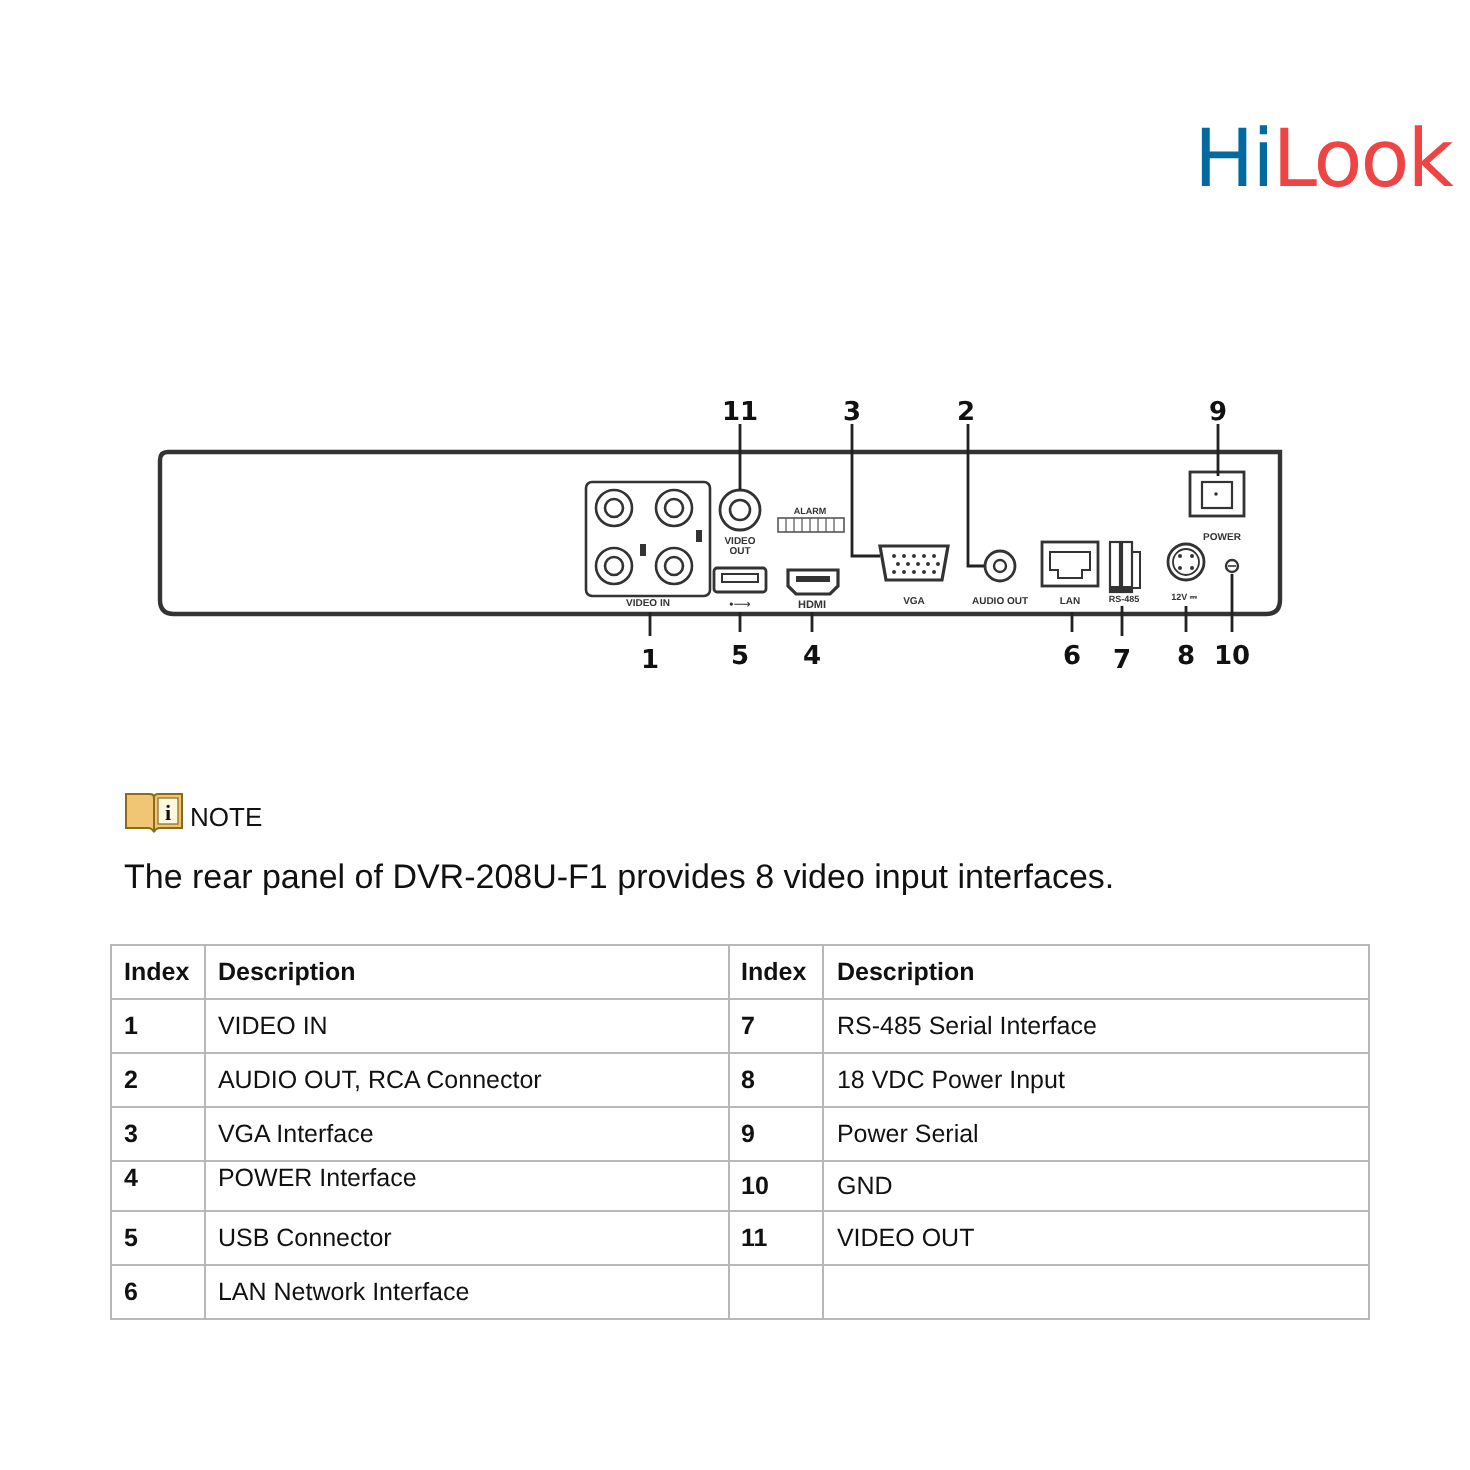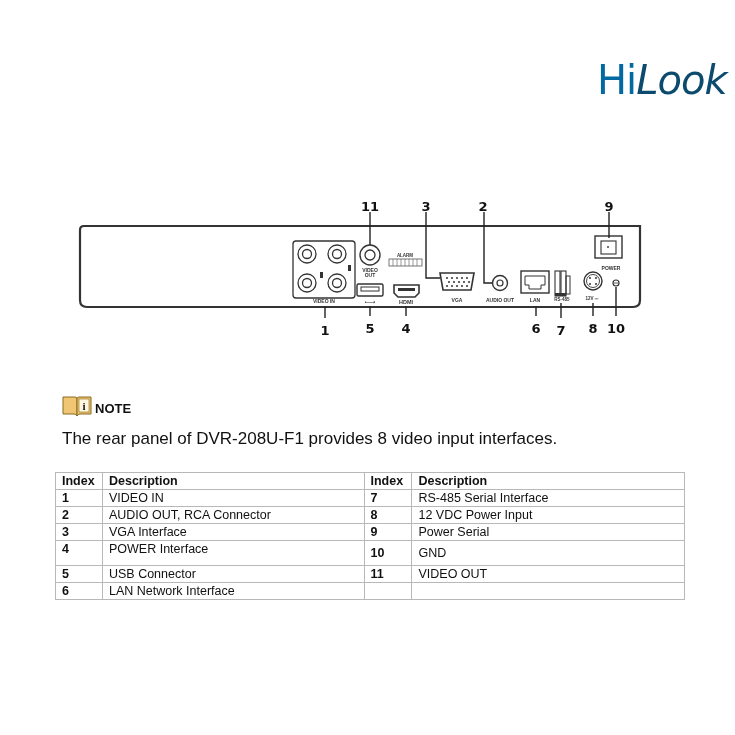--- a/index.html
+++ b/index.html
@@ -1,34 +1,34 @@
 <!DOCTYPE html>
 <html><head>
 <meta charset="utf-8">
 <style>
   * { box-sizing: border-box; margin: 0; padding: 0; }
   html, body { width: 735px; height: 735px; background: #ffffff; overflow: hidden; }
   body { position: relative; font-family: "Liberation Sans", sans-serif; color: #111; }
 
   .logo { position: absolute; left: 597px; top: 60px; font-family: "DejaVu Sans", sans-serif; font-size: 40px; letter-spacing: -1px; line-height: 1; }
   .logo .hi { color: #0369a1; }
-  .logo .look { color: #0c4a6e; font-style: italic; }
+  .logo .look { color: #ef4444; }
 
   .diagram { position: absolute; left: 0; top: 0; width: 735px; height: 360px; }
   .diagram svg { position: absolute; left: 0; top: 0; }
 
   .callout { position: absolute; font-family: "DejaVu Sans", sans-serif; font-weight: bold; font-size: 13px; color: #111; transform: translateX(-50%); }
 
   .note { position: absolute; left: 62px; top: 395px; display: flex; align-items: flex-end; }
   .note-icon { width: 30px; height: 22px; }
-  .note-label { font-family: "Liberation Sans", sans-serif; font-weight: bold; font-size: 13px; margin-left: 3px; line-height: 1; padding-bottom: 2px; }
+  .note-label { font-family: "Liberation Sans", sans-serif; font-weight: normal; font-size: 13px; margin-left: 3px; line-height: 1; padding-bottom: 2px; }
   .note-text { position: absolute; left: 62px; top: 429px; font-size: 17px; color: #111; }
 
   table.spec { position: absolute; left: 55px; top: 472px; width: 630px; border-collapse: collapse; font-size: 12.5px; }
-  table.spec td, table.spec th { border: 1.5px solid #b8b8b8; padding: 0 0 0 6px; text-align: left; vertical-align: middle; height: 17px; }
+  table.spec td, table.spec th { border: 1.5px solid #b8b8b8; padding: 0 0 0 6px; text-align: left; vertical-align: middle; height: 27px; }
   table.spec th { font-weight: bold; }
   table.spec td.idx { font-weight: bold; }
   table.spec tr.tall td { height: 25px; }
   col.c1 { width: 47px; } col.c2 { width: 262px; } col.c3 { width: 48px; } col.c4 { width: 273px; }
 </style>
 </head>
 <body>
 
 <div class="logo">
   <span class="hi">Hi</span><span class="look">Look</span>
@@ -211,21 +211,21 @@
   <tr>
     <td class="idx">1</td>
     <td>VIDEO IN</td>
     <td class="idx">7</td>
     <td>RS-485 Serial Interface</td>
   </tr>
   <tr>
     <td class="idx">2</td>
     <td>AUDIO OUT, RCA Connector</td>
     <td class="idx">8</td>
-    <td>12 VDC Power Input</td>
+    <td>18 VDC Power Input</td>
   </tr>
   <tr>
     <td class="idx">3</td>
     <td>VGA Interface</td>
     <td class="idx">9</td>
     <td>Power Serial</td>
   </tr>
   <tr class="tall">
     <td class="idx" style="vertical-align:top;padding-top:1px">4</td>
     <td style="vertical-align:top;padding-top:1px">POWER Interface</td>

